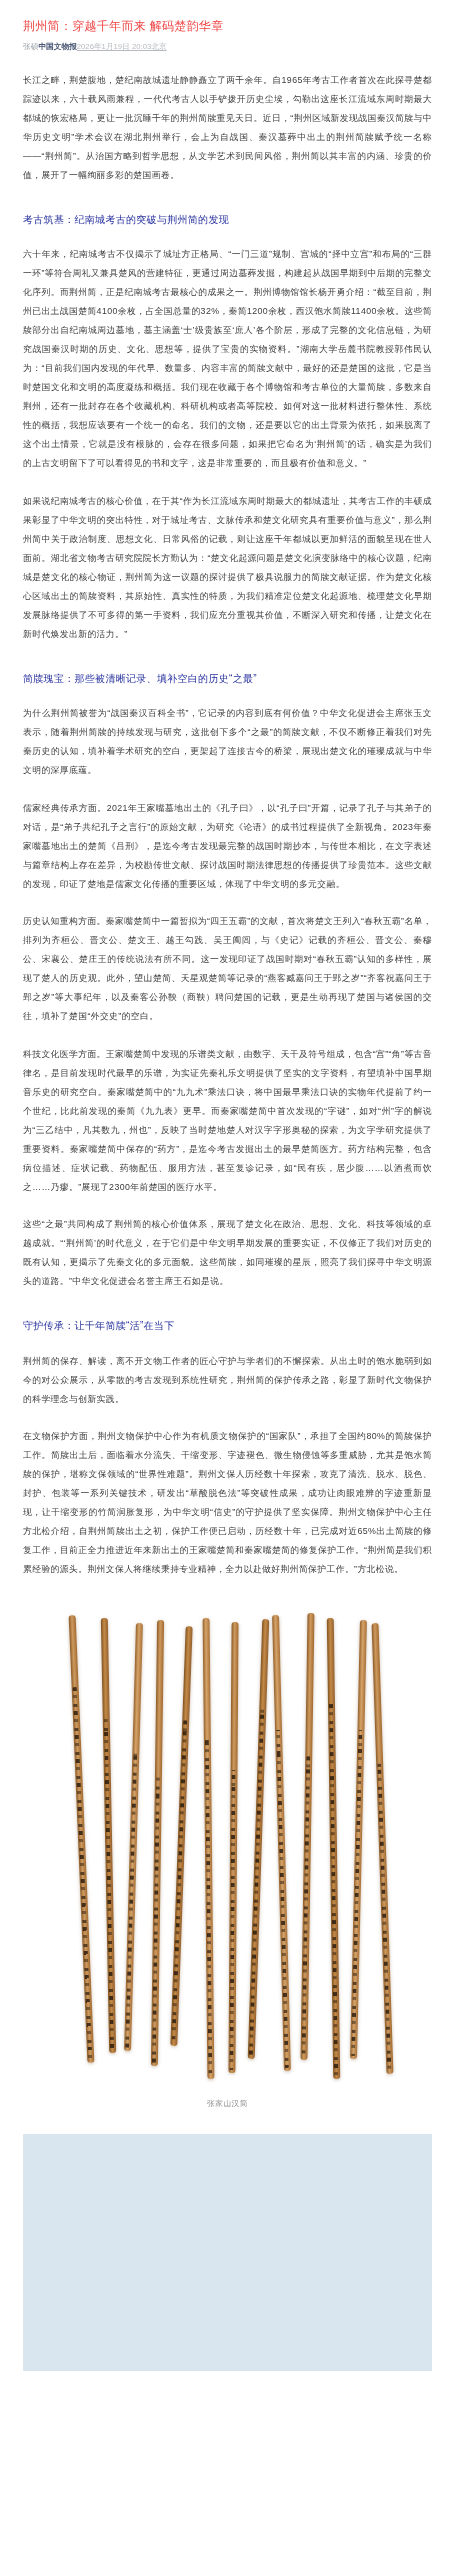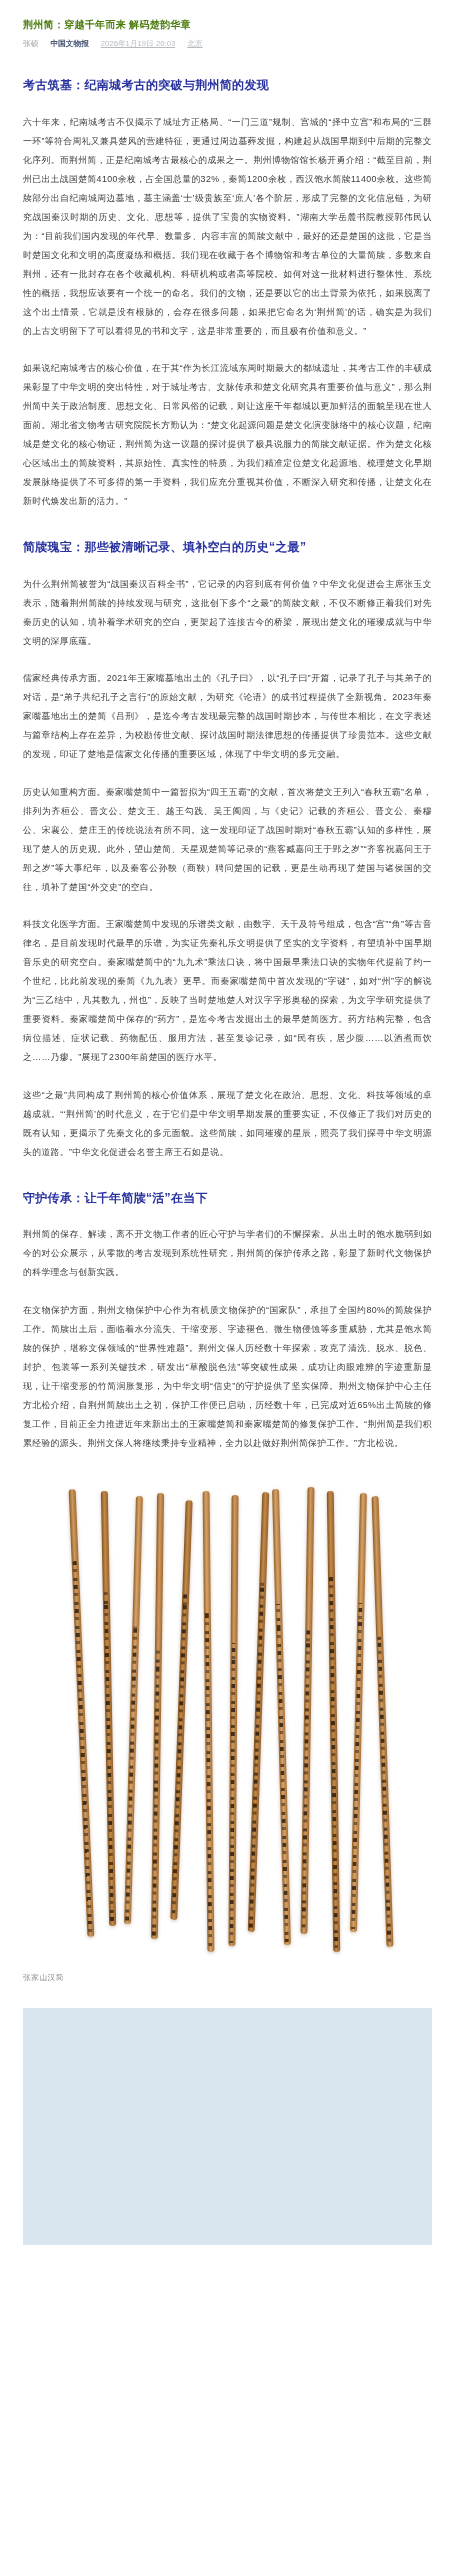--- a/index.html
+++ b/index.html
@@ -1,61 +1,62 @@
 <!DOCTYPE html>
 <html style="font-size:8.2px"><head>
 <meta charset="utf-8">
 <style>
   html,body{margin:0;padding:0;background:#ffffff;}
   body{width:455px;font-family:"Liberation Sans","DejaVu Sans",sans-serif;-webkit-font-smoothing:antialiased;}
   .page{padding:17.5px 23px 14.4px;box-sizing:border-box;}
 
-  .title{font-size:10px;line-height:1.45;color:#4d7c0f;font-weight:700;letter-spacing:0.3px;margin:0 0 7.2px;}
-  .byline{display:flex;align-items:center;gap:12px;font-size:7.7px;color:#a3a7ac;}
+  .title{font-size:12px;line-height:1.45;color:#ef4444;font-weight:400;letter-spacing:0.3px;margin:0 0 7.2px;}
+  .byline{display:flex;align-items:center;gap:0;font-size:7.7px;color:#a3a7ac;}
   .byline .author{color:#9aa0a6;}
   .byline .account{color:#465573;font-weight:600;cursor:pointer;}
   .byline .dt,.byline .loc{color:#b6babf;text-decoration:underline;}
 
   .intro-wrap{position:relative;margin:60px 4.1px 0;padding:14.4px 9.3px 20.6px;}
   .blob,.blob::before,.blob::after,.blob2{background:#fbeedd;}
   .blob{position:absolute;inset:0;border-radius:46% 54% 52% 48% / 58% 62% 42% 38%;}
   .blob::before{content:"";position:absolute;right:29px;top:-27px;width:155px;height:67px;border-radius:50%;}
   .blob::after{content:"";position:absolute;left:36px;bottom:-13.4px;width:170px;height:57px;border-radius:50%;}
   .blob2{position:absolute;right:46px;bottom:-20.6px;width:134px;height:62px;border-radius:50%;}
   .intro{position:relative;margin:0;font-size:8.5px;line-height:16px;letter-spacing:0.5px;color:#3c3c3c;text-align:justify;}
 
   .epigraph{margin:28px 0 0;font-size:8.8px;line-height:19px;letter-spacing:0.4px;color:#474747;text-align:justify;}
   .body-p{margin:18.5px 0 0;font-size:8.8px;line-height:19px;letter-spacing:0.4px;color:#3b3b3b;text-align:justify;}
-  .sec{margin:27px 0 4.1px;font-size:12px;line-height:1.5;color:#28329e;font-weight:700;letter-spacing:0.3px;}
+  .sec{margin:27px 0 4.1px;font-size:10px;line-height:1.5;color:#28329e;font-weight:400;letter-spacing:0.3px;}
 
   .fig1{margin:23px -23px 0;height:489px;position:relative;background:#fff;overflow:hidden;}
   .slip{position:absolute;width:6.7px;border-radius:3.1px;box-shadow:0 1px 3.6px rgba(110,72,32,.35);}
   .slip .ink{position:absolute;left:1px;right:1.5px;bottom:3.1px;border-radius:1px;opacity:.82;
     background:repeating-linear-gradient(180deg, rgba(22,13,6,.9) 0 3.6px, rgba(22,13,6,0) 3.6px 8.2px, rgba(22,13,6,.55) 8.2px 10.8px, rgba(22,13,6,0) 10.8px 17px, rgba(22,13,6,.75) 17px 20px, rgba(22,13,6,0) 20px 24px);}
 
-  .caption{margin:8.2px 0 0;text-align:left;font-size:7.7px;color:#8d8d8d;letter-spacing:0.5px;}
+  .caption{margin:8.2px 0 0;text-align:center;font-size:7.7px;color:#8d8d8d;letter-spacing:0.5px;}
 
   .fig2{margin:25px 0 0;height:237px;background:#d9e5ef;box-sizing:border-box;padding:10.3px 9.3px;display:flex;gap:8.2px;overflow:hidden;}
 </style>
 </head>
 <body>
 
 <div class="page">
 
   <h1 class="title">荆州简：穿越千年而来 解码楚韵华章</h1>
 
   <div class="byline">
     <span class="author">张硕</span>
     <span class="account">中国文物报</span>
     <span class="dt">2026年1月19日 20:03</span>
     <span class="loc">北京</span>
   </div>
 
 
 
+  <p class="body-p">长江之畔，荆楚腹地，楚纪南故城遗址静静矗立了两千余年。自1965年考古工作者首次在此探寻楚都踪迹以来，六十载风雨兼程，一代代考古人以手铲拨开历史尘埃，勾勒出这座长江流域东周时期最大都城的恢宏格局，更让一批沉睡千年的荆州简牍重见天日。近日，“荆州区域新发现战国秦汉简牍与中华历史文明”学术会议在湖北荆州举行，会上为自战国、秦汉墓葬中出土的荆州简牍赋予统一名称——“荆州简”。从治国方略到哲学思想，从文学艺术到民间风俗，荆州简以其丰富的内涵、珍贵的价值，展开了一幅绚丽多彩的楚国画卷。</p>
 
   <h2 class="sec">考古筑基：纪南城考古的突破与荆州简的发现</h2>
 
   <p class="body-p">六十年来，纪南城考古不仅揭示了城址方正格局、“一门三道”规制、宫城的“择中立宫”和布局的“三群一环”等符合周礼又兼具楚风的营建特征，更通过周边墓葬发掘，构建起从战国早期到中后期的完整文化序列。而荆州简，正是纪南城考古最核心的成果之一。荆州博物馆馆长杨开勇介绍：“截至目前，荆州已出土战国楚简4100余枚，占全国总量的32%，秦简1200余枚，西汉饱水简牍11400余枚。这些简牍部分出自纪南城周边墓地，墓主涵盖‘士’级贵族至‘庶人’各个阶层，形成了完整的文化信息链，为研究战国秦汉时期的历史、文化、思想等，提供了宝贵的实物资料。”湖南大学岳麓书院教授郭伟民认为：“目前我们国内发现的年代早、数量多、内容丰富的简牍文献中，最好的还是楚国的这批，它是当时楚国文化和文明的高度凝练和概括。我们现在收藏于各个博物馆和考古单位的大量简牍，多数来自荆州，还有一批封存在各个收藏机构、科研机构或者高等院校。如何对这一批材料进行整体性、系统性的概括，我想应该要有一个统一的命名。我们的文物，还是要以它的出土背景为依托，如果脱离了这个出土情景，它就是没有根脉的，会存在很多问题，如果把它命名为‘荆州简’的话，确实是为我们的上古文明留下了可以看得见的书和文字，这是非常重要的，而且极有价值和意义。”</p>
   <p class="body-p">如果说纪南城考古的核心价值，在于其“作为长江流域东周时期最大的都城遗址，其考古工作的丰硕成果彰显了中华文明的突出特性，对于城址考古、文脉传承和楚文化研究具有重要价值与意义”，那么荆州简中关于政治制度、思想文化、日常风俗的记载，则让这座千年都城以更加鲜活的面貌呈现在世人面前。湖北省文物考古研究院院长方勤认为：“楚文化起源问题是楚文化演变脉络中的核心议题，纪南城是楚文化的核心物证，荆州简为这一议题的探讨提供了极具说服力的简牍文献证据。作为楚文化核心区域出土的简牍资料，其原始性、真实性的特质，为我们精准定位楚文化起源地、梳理楚文化早期发展脉络提供了不可多得的第一手资料，我们应充分重视其价值，不断深入研究和传播，让楚文化在新时代焕发出新的活力。”</p>
 
   <h2 class="sec">简牍瑰宝：那些被清晰记录、填补空白的历史“之最”</h2>
 
   <p class="body-p">为什么荆州简被誉为“战国秦汉百科全书”，它记录的内容到底有何价值？中华文化促进会主席张玉文表示，随着荆州简牍的持续发现与研究，这批创下多个“之最”的简牍文献，不仅不断修正着我们对先秦历史的认知，填补着学术研究的空白，更架起了连接古今的桥梁，展现出楚文化的璀璨成就与中华文明的深厚底蕴。</p>
   <p class="body-p">儒家经典传承方面。2021年王家嘴墓地出土的《孔子曰》，以“孔子曰”开篇，记录了孔子与其弟子的对话，是“弟子共纪孔子之言行”的原始文献，为研究《论语》的成书过程提供了全新视角。2023年秦家嘴墓地出土的楚简《吕刑》，是迄今考古发现最完整的战国时期抄本，与传世本相比，在文字表述与篇章结构上存在差异，为校勘传世文献、探讨战国时期法律思想的传播提供了珍贵范本。这些文献的发现，印证了楚地是儒家文化传播的重要区域，体现了中华文明的多元交融。</p>

